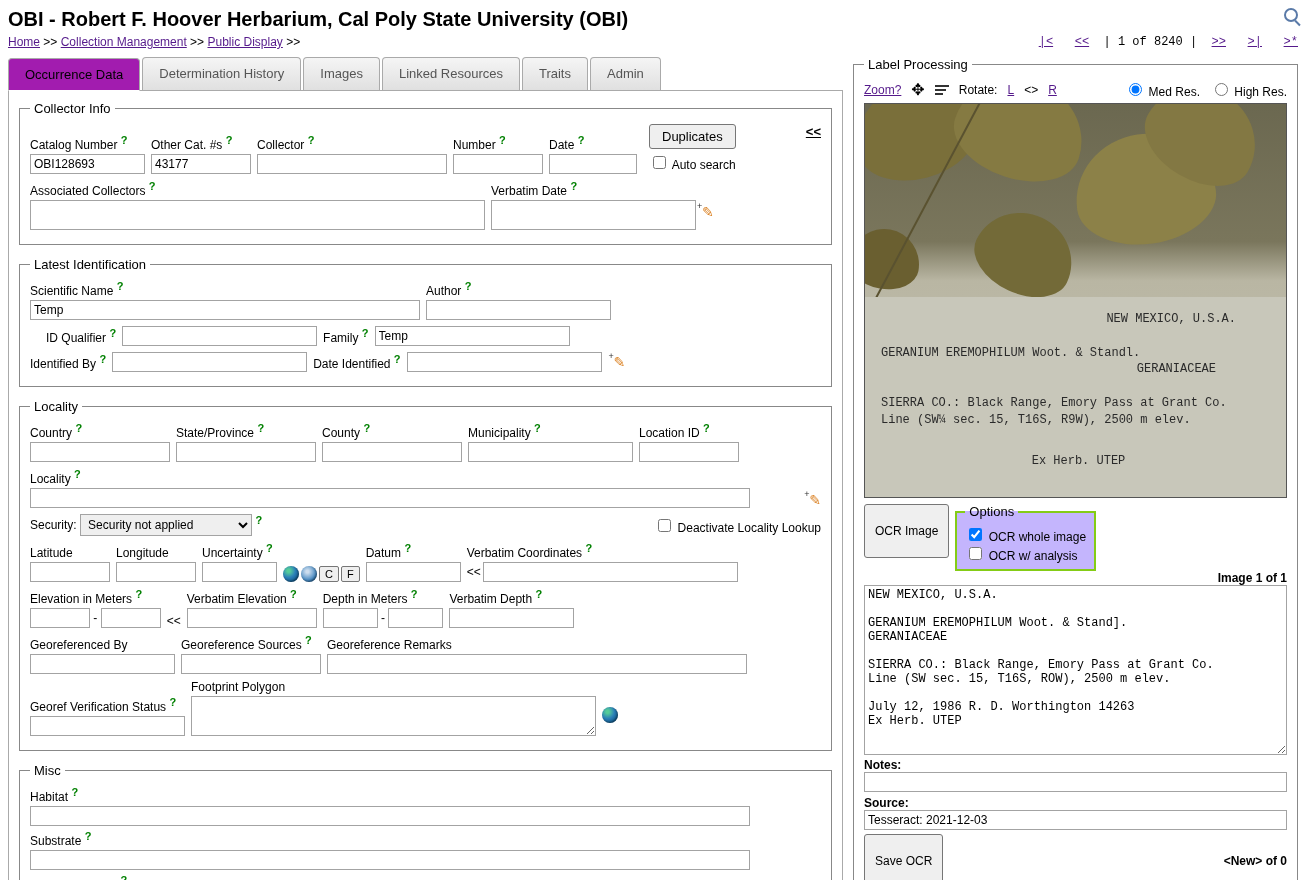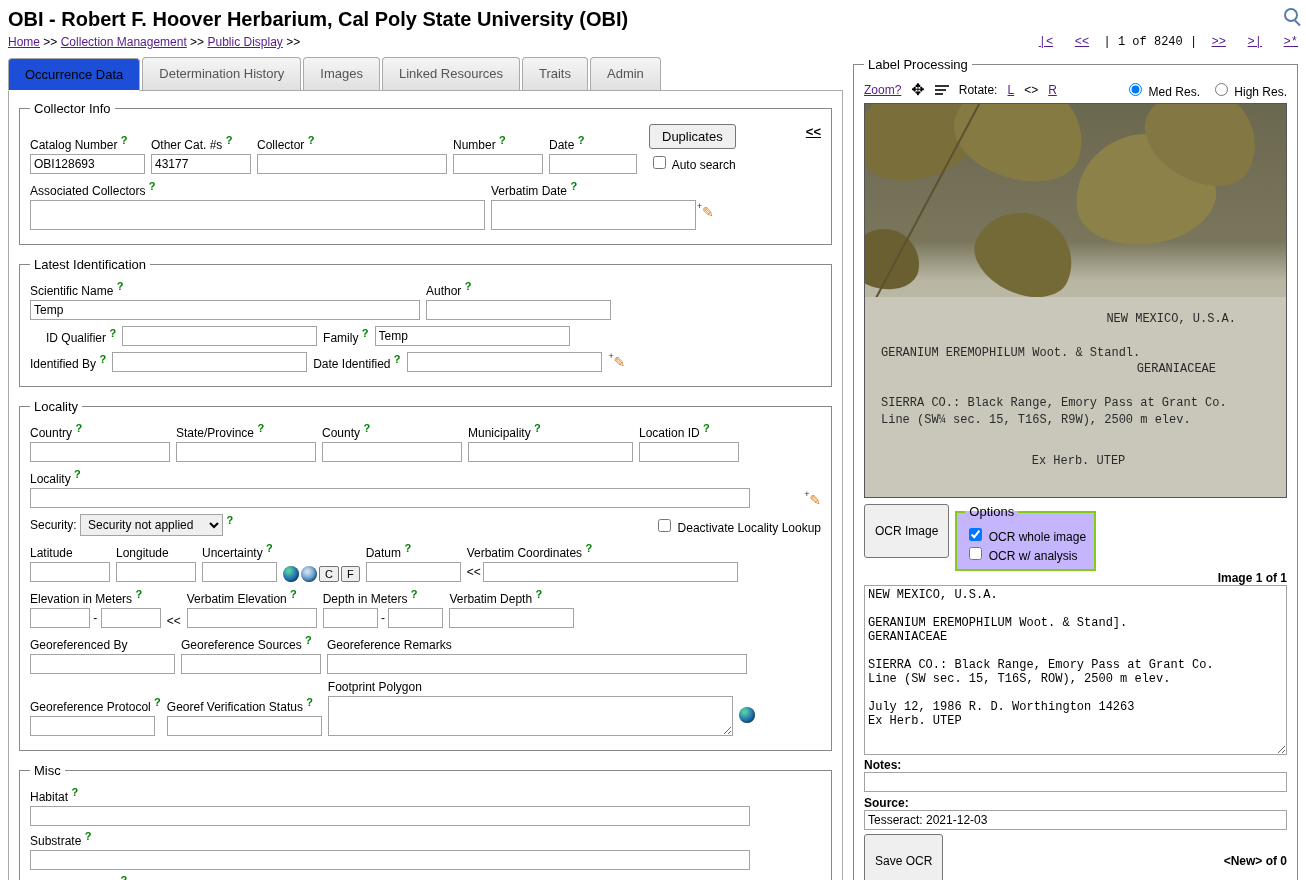--- a/index.html
+++ b/index.html
@@ -7,21 +7,21 @@
 h2 { font-size: 20px; margin: 0 0 4px 0; font-weight: bold; }
 a { color: #551a8b; text-decoration: underline; }
 .breadcrumb { font-size: 12px; }
 .top-row { display: flex; justify-content: space-between; align-items: flex-start; }
 .nav-records { font-size: 12px; }
 .main-layout { display: flex; gap: 10px; margin-top: 8px; align-items: flex-start; }
 .left-panel { flex: 0 0 835px; }
 .right-panel { flex: 1; }
 .tabs { display: flex; border-bottom: 1px solid #aaa; }
 .tab { padding: 8px 16px; border: 1px solid #aaa; border-bottom: none; background: linear-gradient(#f5f5f5, #e0e0e0); margin-right: 2px; border-radius: 4px 4px 0 0; cursor: pointer; color: #555; font-size: 13px; }
-.tab.active { background: #1d4ed8; color: #000; border-bottom: 1px solid #fff; position: relative; top: 1px; }
+.tab.active { background: #a21caf; color: #000; border-bottom: 1px solid #fff; position: relative; top: 1px; }
 .tab-content { border: 1px solid #aaa; border-top: none; padding: 10px; }
 fieldset { border: 1px solid #888; margin: 0 0 12px 0; padding: 8px 10px; }
 legend { font-size: 13px; padding: 0 4px; }
 .field-row { display: flex; gap: 6px; flex-wrap: wrap; margin-bottom: 6px; align-items: flex-end; }
 .field { display: flex; flex-direction: column; }
 .field label { font-size: 12px; margin-bottom: 2px; white-space: nowrap; }
 .help { color: green; font-weight: bold; cursor: pointer; font-size: 11px; vertical-align: super; }
 input[type=text], textarea, select { border: 1px solid #a3a3a3; padding: 2px 3px; font-size: 12px; font-family: Arial; }
 button { font-size: 12px; padding: 19px 10px; border: 1px solid #767676; background: #efefef; border-radius: 3px; cursor: pointer; }
 .dup-button { padding: 4px 12px; font-size: 13px; }
@@ -182,21 +182,21 @@
       <div class="field-row">
         <div class="field" style="flex:1">
               <label><span>Locality</span> <span class="help">?</span></label>
               <input type="text" style="width: 720px;">
             </div>
         <span class="pencil" style="align-self:flex-end;">✎</span>
       </div>
       <div class="field-row" style="align-items:center;justify-content:space-between;">
         <div>
           <span>Security:</span>
-          <select style="width:143px"><option>Security not applied</option></select>
+          <select style="width:172px"><option>Security not applied</option></select>
           <span class="help">?</span>
         </div>
         <label><input type="checkbox" style=""> <span>Deactivate Locality Lookup</span></label>
       </div>
       <div class="field-row">
         <div class="field">
               <label>Latitude</label>
               <input type="text" style="width: 80px;">
             </div>
         <div class="field">
@@ -252,24 +252,20 @@
         <div class="field">
               <label><span>Georeference Sources</span> <span class="help">?</span></label>
               <input type="text" style="width: 140px;">
             </div>
         <div class="field">
               <label>Georeference Remarks</label>
               <input type="text" style="width: 420px;">
             </div>
       </div>
       <div class="field-row">
-        <div class="field">
-              <label><span>Georeference Protocol</span> <span class="help">?</span></label>
-              <input type="text" style="width: 125px;">
-            </div>
         <div class="field">
               <label><span>Georef Verification Status</span> <span class="help">?</span></label>
               <input type="text" style="width: 155px;">
             </div>
         <div class="field">
               <label>Footprint Polygon</label>
               <textarea style="width: 405px; height: 40px;"></textarea>
             </div>
         <span class="globe-icon" style="align-self:center;margin-top:14px;"></span>
       </div>

